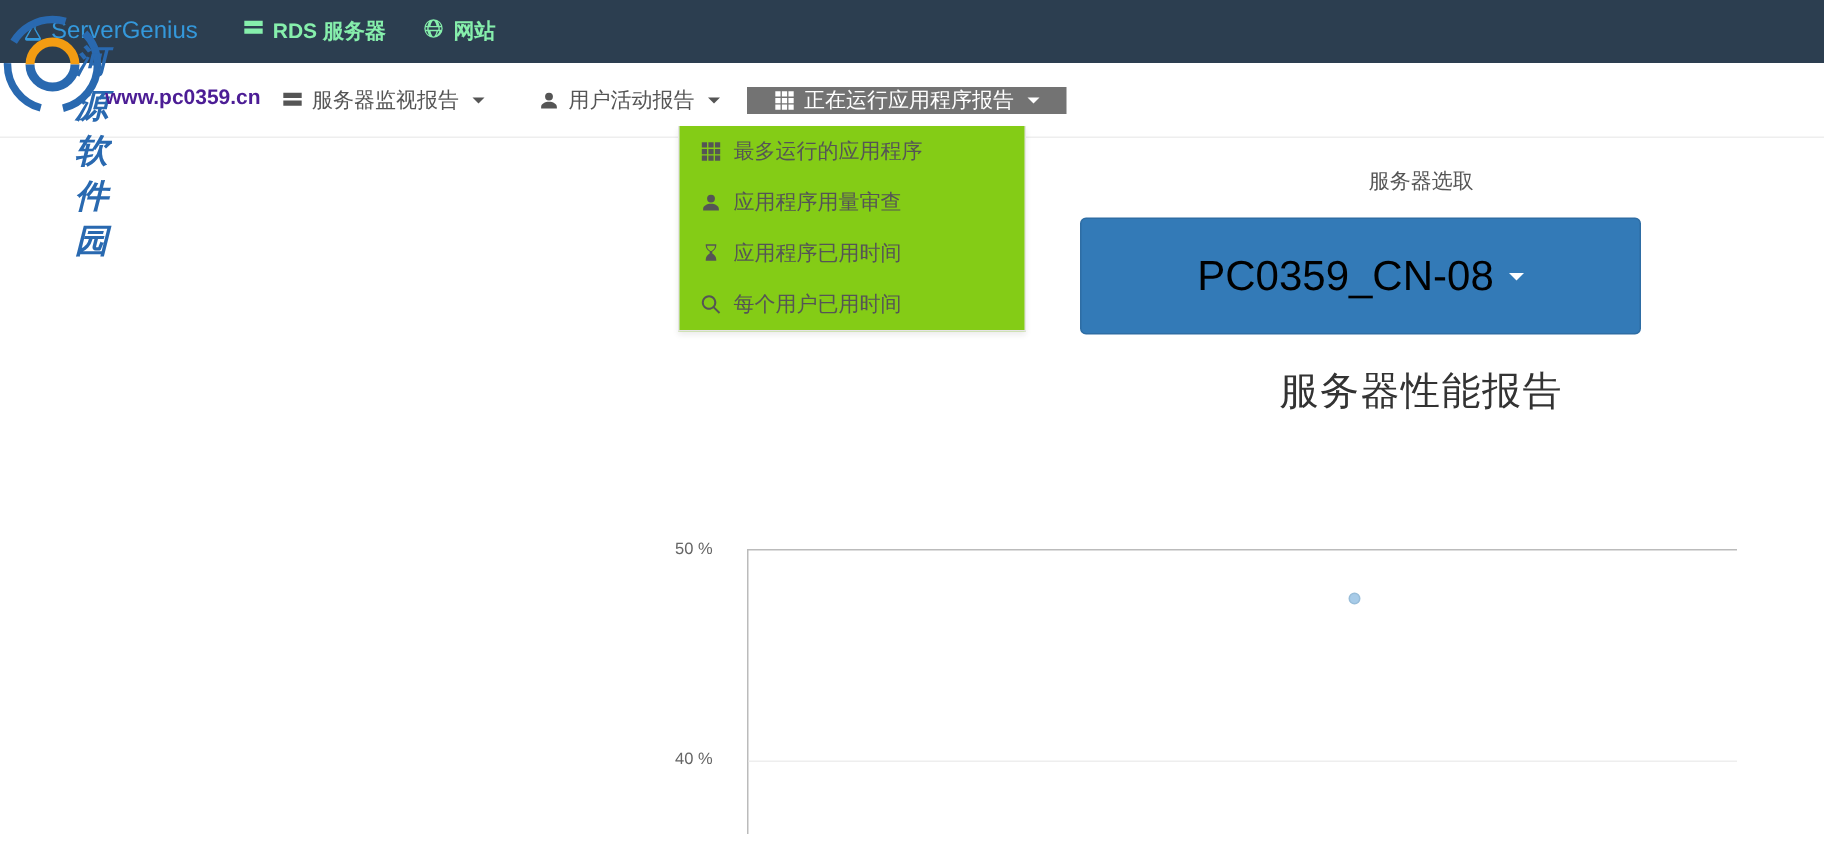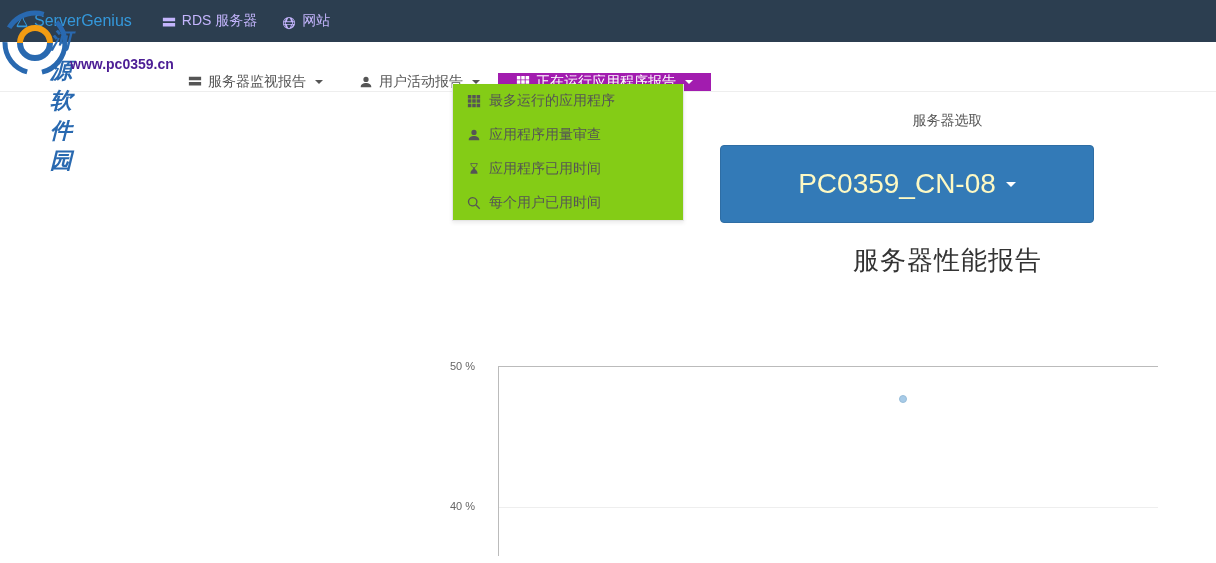--- a/index.html
+++ b/index.html
@@ -1,34 +1,34 @@
 <!DOCTYPE html>
 <html><head>
   <meta charset="utf-8">
   <style>
     * { margin: 0; padding: 0; box-sizing: border-box; }
     body { font-family: "Helvetica Neue", Helvetica, Arial, "Microsoft YaHei", sans-serif; font-size: 14px; color: #333; background: #fff; width: 1216px; height: 563px; overflow: hidden; position: relative; }
 
     .top-nav { background: #2c3e50; height: 42px; display: flex; align-items: center; padding: 0 15px; }
     .brand { color: #3498db; font-size: 16px; font-weight: 400; margin-right: 30px; display: flex; align-items: center; gap: 5px; }
     .brand-icon { color: #3498db; }
-    .top-nav-item { color: #c4b5fd; font-size: 14px; margin-right: 25px; cursor: pointer; display: flex; align-items: flex-end; gap: 6px; }
+    .top-nav-item { color: #86efac; font-size: 14px; margin-right: 25px; cursor: pointer; display: flex; align-items: flex-start; gap: 6px; font-weight: bold; }
     .top-nav-item .icon { font-size: 13px; }
 
-    .sub-nav { background: #fff; height: 50px; display: flex; align-items: flex-end; border-bottom: 1px solid #eee; padding-left: 170px; }
+    .sub-nav { background: #fff; height: 50px; display: flex; align-items: center; border-bottom: 1px solid #eee; padding-left: 170px; }
     .sub-nav-item { display: flex; align-items: center; padding: 0 18px; color: #555; cursor: pointer; gap: 6px; font-size: 14px; }
-    .sub-nav-item.active { background: #a21caf; color: #fff; }
+    .sub-nav-item.active { background: #737373; color: #fff; }
     .caret { width: 0; height: 0; border-left: 4px solid transparent; border-right: 4px solid transparent; border-top: 4px solid currentColor; margin-left: 3px; }
 
     .dropdown { position: absolute; top: 84px; left: 452px; width: 232px; background: #84cc16; border: 1px solid #e5e5e5; border-top: none; box-shadow: 0 2px 4px rgba(0,0,0,0.08); }
     .dropdown-item { display: flex; align-items: center; padding: 8px 14px; color: #555; cursor: pointer; font-size: 14px; gap: 8px; }
 
     .content { padding: 20px 40px 0 40px; }
     .server-select-label { text-align: center; color: #555; font-size: 14px; margin-left: 680px; width: 455px; margin-bottom: 15px; }
-    .server-btn { margin-left: 680px; width: 374px; background: #337ab7; color: #fef9c3; font-size: 28px; font-weight: 300; padding: 22px 0; text-align: left; border-radius: 4px; cursor: pointer; border: 1px solid #2e6da4; display: flex; align-items: center; justify-content: center; gap: 10px; }
+    .server-btn { margin-left: 680px; width: 374px; background: #337ab7; color: #000000; font-size: 28px; font-weight: 300; padding: 22px 0; text-align: left; border-radius: 4px; cursor: pointer; border: 1px solid #2e6da4; display: flex; align-items: center; justify-content: center; gap: 10px; }
     .server-btn .caret-lg { width: 0; height: 0; border-left: 5px solid transparent; border-right: 5px solid transparent; border-top: 5px solid #fff; }
 
     .report-title { margin-left: 680px; width: 455px; text-align: center; font-size: 26px; font-weight: 300; color: #333; margin-top: 20px; letter-spacing: 1px; }
 
     .chart-area { position: absolute; left: 450px; top: 360px; width: 720px; height: 200px; }
     .y-label { position: absolute; font-size: 11px; color: #666; text-align: left; width: 40px; }
     .y50 { top: 0; left: 0; }
     .y40 { top: 140px; left: 0; }
     .chart-box { position: absolute; left: 48px; top: 6px; width: 660px; height: 190px; border-left: 1px solid #bbb; border-top: 1px solid #bbb; }
     .grid-line { position: absolute; left: 0; top: 140px; width: 100%; border-top: 1px solid #eee; }

